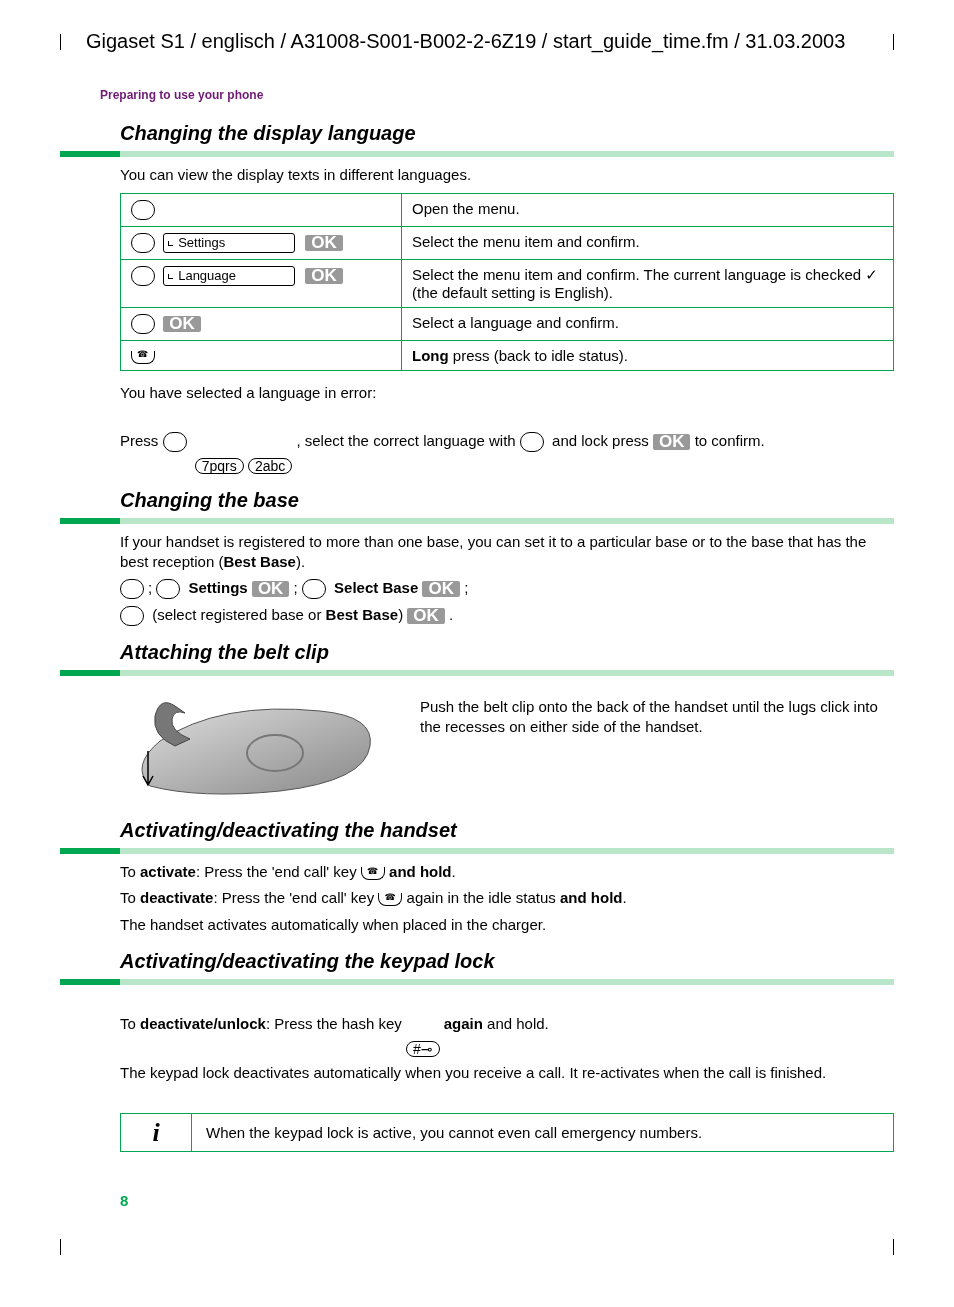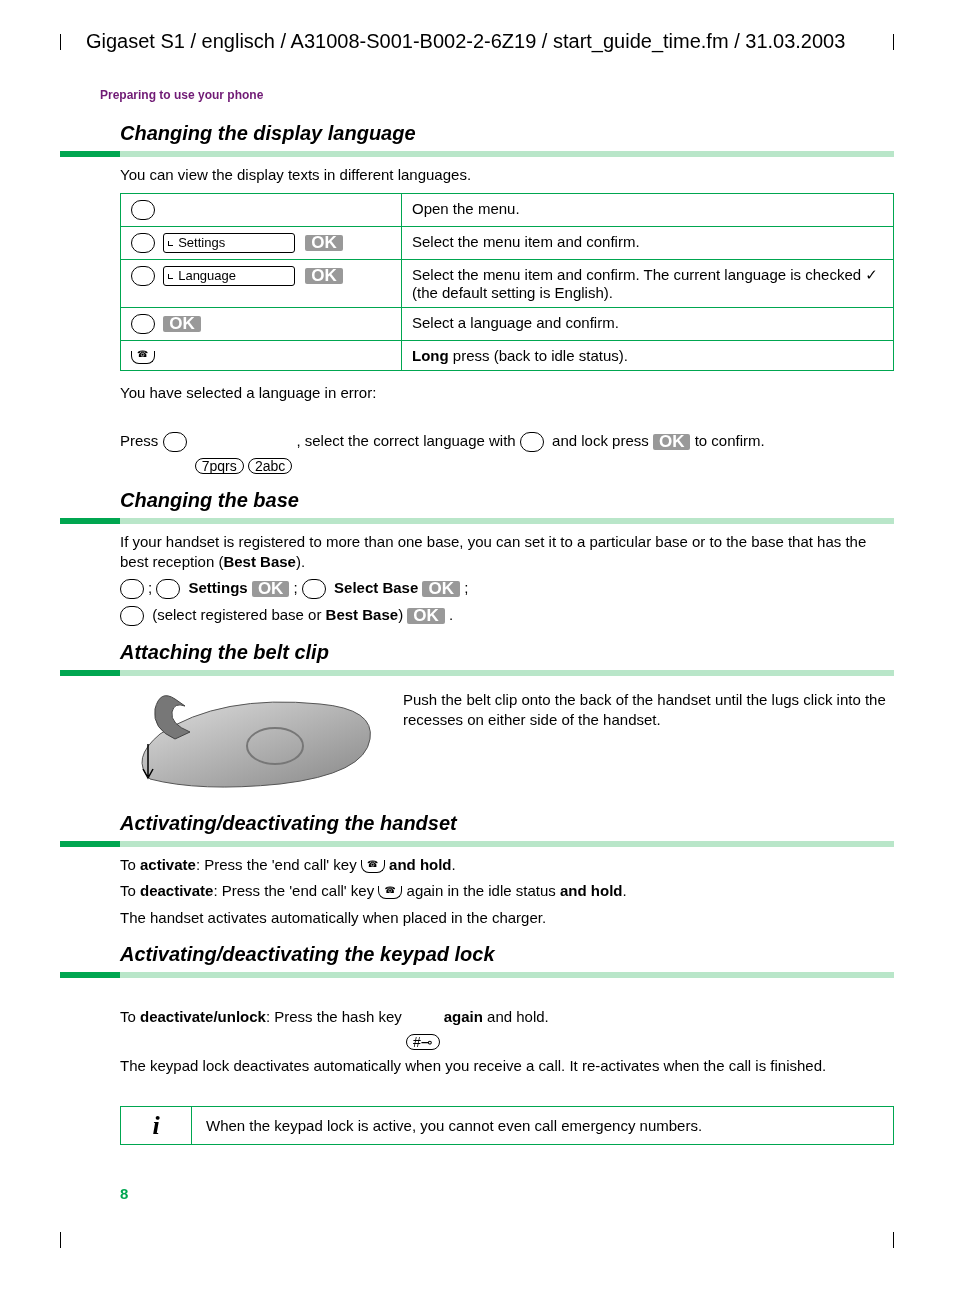--- a/index.html
+++ b/index.html
@@ -51,21 +51,21 @@
     display:inline-block; border:1.2px solid #000; border-radius:9px; padding:0 6px;
     font-size:14px; vertical-align:middle; line-height:14px; min-width:14px; text-align:left;margin-top:48px;
   }
   .endcall-key {
     display:inline-block; border:1.2px solid #000; border-radius:0 0 8px 8px; border-top:none;
     width:22px; height:12px; position:relative; vertical-align:middle;
   }
   .endcall-key::after {
     content:"☎"; position:absolute; font-size:9px; left:5px; top:-2px;
   }
-  .belt-wrap { display:flex; gap:13px; margin:8px 0; }
+  .belt-wrap { display:flex; gap:30px; margin:15px 0; }
   .belt-svg { flex:0 0 270px; }
   .belt-text { flex:1; }
   .note-box { display:flex; border:1px solid #00a650; margin-top:30px; }
   .note-icon { width:70px; border-right:1px solid #00a650; display:flex; align-items:center; justify-content:center; font-family:'Times New Roman',serif; font-style:italic; font-weight:bold; font-size:26px; }
   .note-text { padding:10px 14px; flex:1; }
   .page-num { color:#00a650; font-weight:bold; margin-top:40px; margin-left:60px; font-size:15px; }
   .footer-crops { display:flex; justify-content:space-between; margin-top:30px; }
 </style>
 </head>
 <body>

